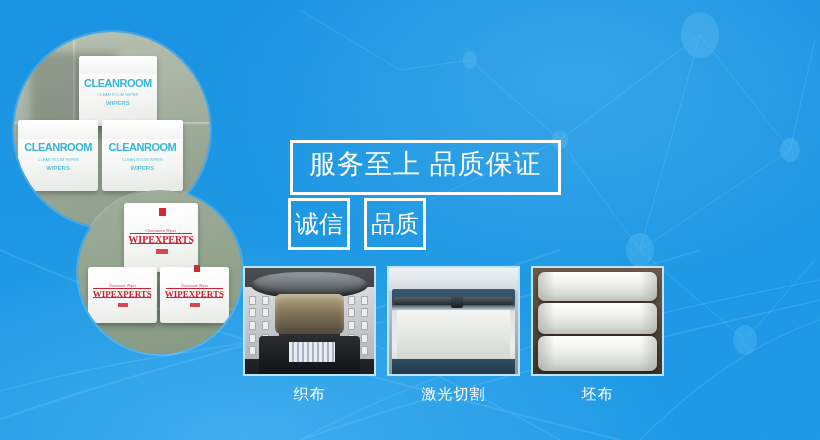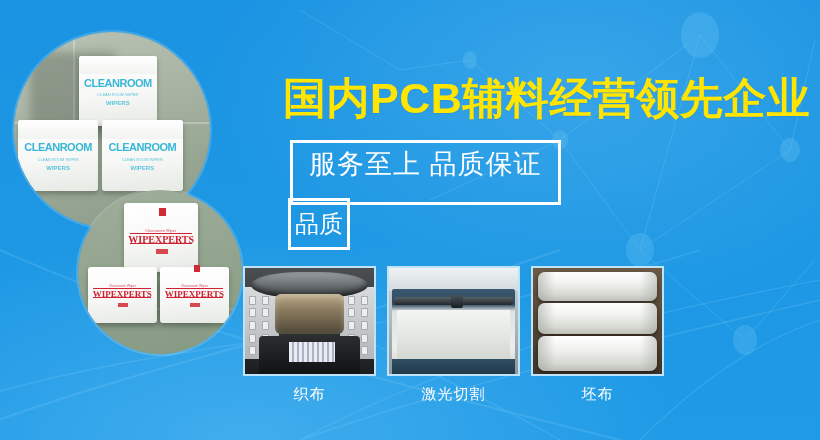--- a/index.html
+++ b/index.html
@@ -51,21 +51,21 @@
   .redbar{position:absolute;border-top:1px solid #cf2233;border-bottom:1px solid #cf2233;}
   
   .headline{
     position:absolute;left:283px;top:72px;
     font-size:43px;line-height:52px;font-weight:bold;color:#ffe500;
     letter-spacing:.5px;white-space:nowrap;
     text-shadow:0 1px 0 rgba(0,0,0,.07);
   }
   .subtitle-box{
     position:absolute;left:290px;top:140px;
-    border:3px solid #ffffff;padding:5px 16px 22px 16px;
+    border:3px solid #ffffff;padding:5px 16px 12px 16px;
   }
   .subtitle-text{
     font-size:27px;line-height:32px;color:#ffffff;white-space:nowrap;letter-spacing:1px;
   }
   
   .tags{position:absolute;left:288px;top:198px;display:flex;gap:14px;}
   .tag{
     border:3px solid #ffffff;width:62px;height:52px;
     display:flex;align-items:center;justify-content:center;
     color:#ffffff;font-size:24px;letter-spacing:0;
@@ -221,27 +221,27 @@
       <div class="pack" style="left:50%;top:47%;width:42%;height:34%;">
         <div class="redmark" style="left:49%;top:-4%;width:6px;height:7px;"></div>
         <div class="sub-rd" style="top:30%;font-size:3.5px;">Cleanroom Wiper</div>
         <div class="redbar" style="left:8%;right:8%;top:38%;height:17%;"></div>
         <div class="brand-rd" style="top:39%;font-size:9px;">WIPEXPERTS</div>
         <div class="redmark" style="left:44%;top:64%;width:10px;height:4px;opacity:.85;"></div>
       </div>
     </div>
   </div>
 
-  <div class="headline">国内PCB辅料经营领先企业</div>
 
   <div class="subtitle-box">
     <div class="subtitle-text">服务至上 品质保证</div>
   </div>
 
   <div class="tags">
+    <div class="tag">诚信</div>
     <div class="tag">品质</div>
   </div>
 
   <div class="thumbs">
 
     <div class="thumb-wrap">
       <div class="thumb">
         <div class="t1-bg"></div>
         <div class="t1-wall" style="left:0;top:18%;width:26%;bottom:14%;"></div>
         <div class="t1-wall" style="right:0;top:18%;width:26%;bottom:14%;"></div>

